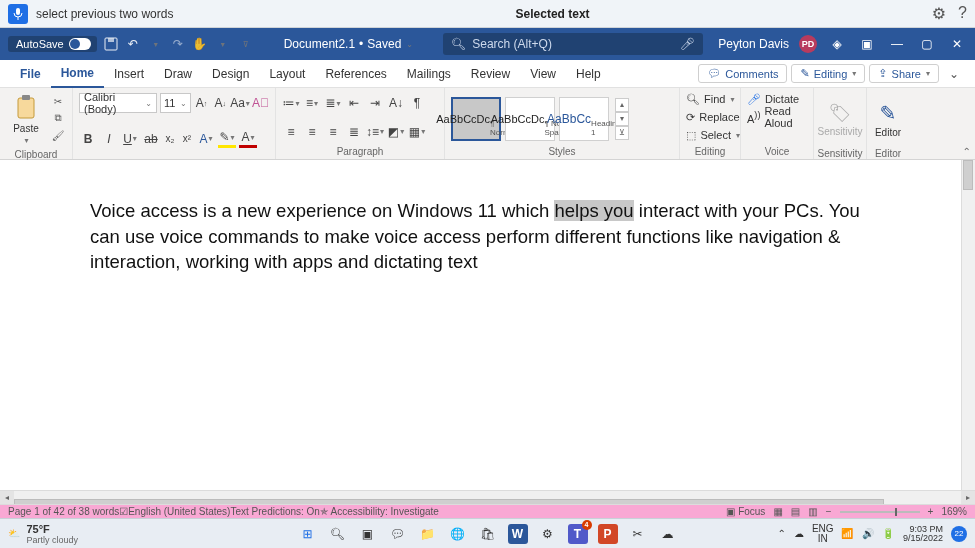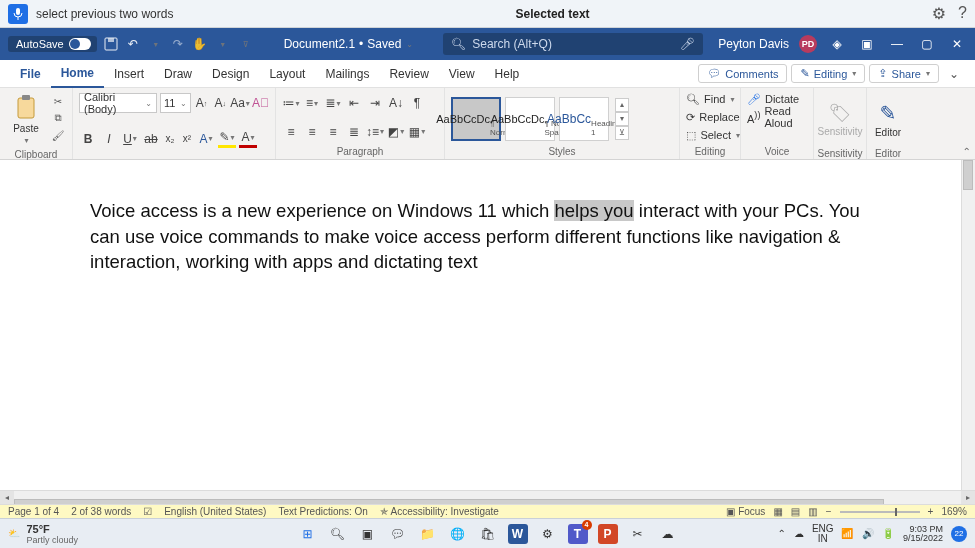--- a/index.html
+++ b/index.html
@@ -76,21 +76,21 @@
 .hscroll .arrow { width: 14px; height: 14px; background: #e4e4e4; font-size: 8px; display: flex; align-items: center; justify-content: center; color: #666; }
 .hscroll .thumb-track { flex: 1; position: relative; }
 .hscroll .thumb { position: absolute; left: 0; width: 870px; top: 1px; height: 10px; background: #cfcfcf; border: 1px solid #bcbcbc; }
 .vscroll { position: absolute; right: 0; top: 0; bottom: 14px; width: 14px; background: #f0f0f0; border-left: 1px solid #dcdcdc; }
 .vscroll .vthumb { position: absolute; top: 0; height: 30px; width: 10px; left: 1px; background: #cfcfcf; border: 1px solid #bcbcbc; }
 .page { position: absolute; left: 0; right: 14px; top: 0; bottom: 14px; padding: 38px 90px 0 90px; }
 .body-text { font-family: Calibri, Arial, sans-serif; font-size: 18.5px; color: #111; line-height: 1.38; }
 .sel { background: #c8c8c8; }
 
 
-.status-bar { position: absolute; bottom: 30px; left: 0; right: 0; height: 14px; background: #fef9c3; border-top: 1px solid #dcdcdc; display: flex; align-items: center; font-size: 10px; color: #555; padding: 0 8px; gap: 12px; }
+.status-bar { position: absolute; bottom: 30px; left: 0; right: 0; height: 14px; background: #f9a8d4; border-top: 1px solid #dcdcdc; display: flex; align-items: center; font-size: 10px; color: #555; padding: 0 8px; gap: 0; }
 .status-bar .sb-right { margin-left: auto; display: flex; align-items: center; gap: 8px; }
 .zoom-track { width: 80px; height: 2px; background: #bbb; position: relative; }
 .zoom-track::after { content: ""; position: absolute; left: 55px; top: -3px; width: 2px; height: 8px; background: #666; }
 
 
 .taskbar { position: absolute; bottom: 0; left: 0; right: 0; height: 30px; background: #e8edf3; border-top: 1px solid #c9d0d8; display: flex; align-items: center; padding: 0 8px; font-size: 10px; color: #333; }
 .weather { display: flex; align-items: center; gap: 6px; }
 .weather .temp { font-weight: 600; font-size: 11px; }
 .weather .cond { font-size: 9px; color: #666; }
 .tb-center { position: absolute; left: 50%; transform: translateX(-50%); display: flex; gap: 10px; align-items: center; }
@@ -162,20 +162,21 @@
   </div>
 </div>
 
 <div class="ribbon-tabs">
   <div class="rtab file">File</div>
   <div class="rtab active">Home</div>
   <div class="rtab">Insert</div>
   <div class="rtab">Draw</div>
   <div class="rtab">Design</div>
   <div class="rtab">Layout</div>
+  <div class="rtab">References</div>
   <div class="rtab">Mailings</div>
   <div class="rtab">Review</div>
   <div class="rtab">View</div>
   <div class="rtab">Help</div>
   <div class="rtabs-right">
     <div class="chip blue">
         <span>💬︎</span>
         <span>Comments</span>
       </div>
     <div class="chip blue">

